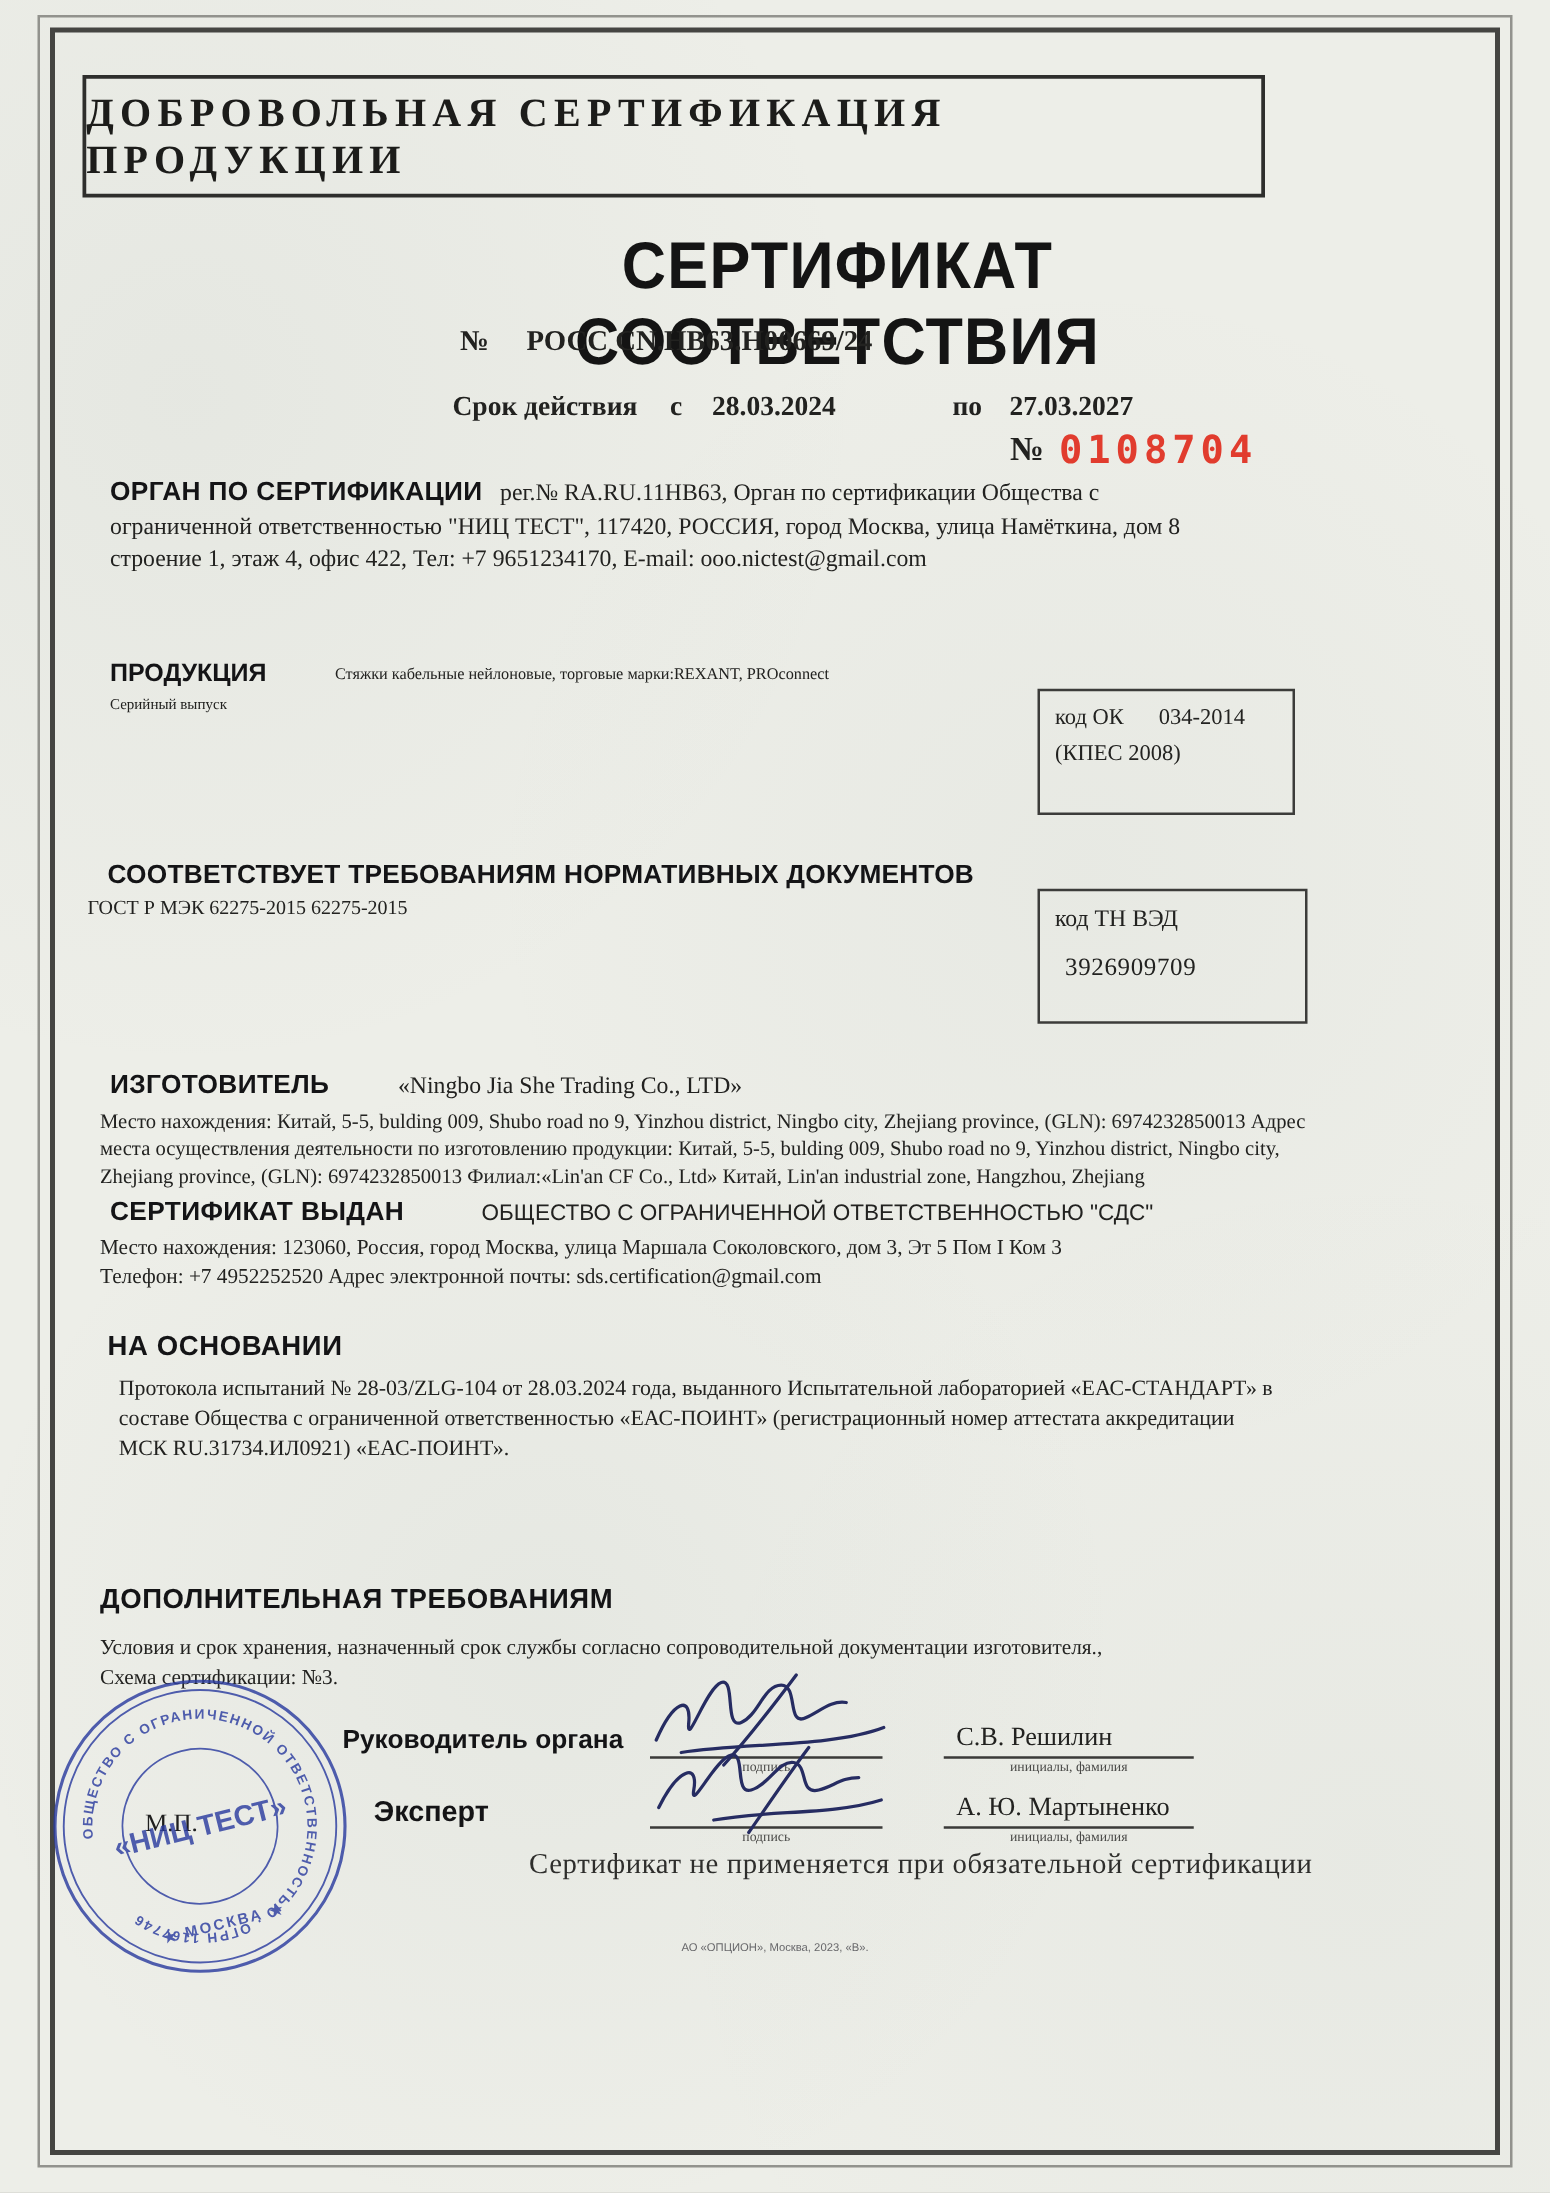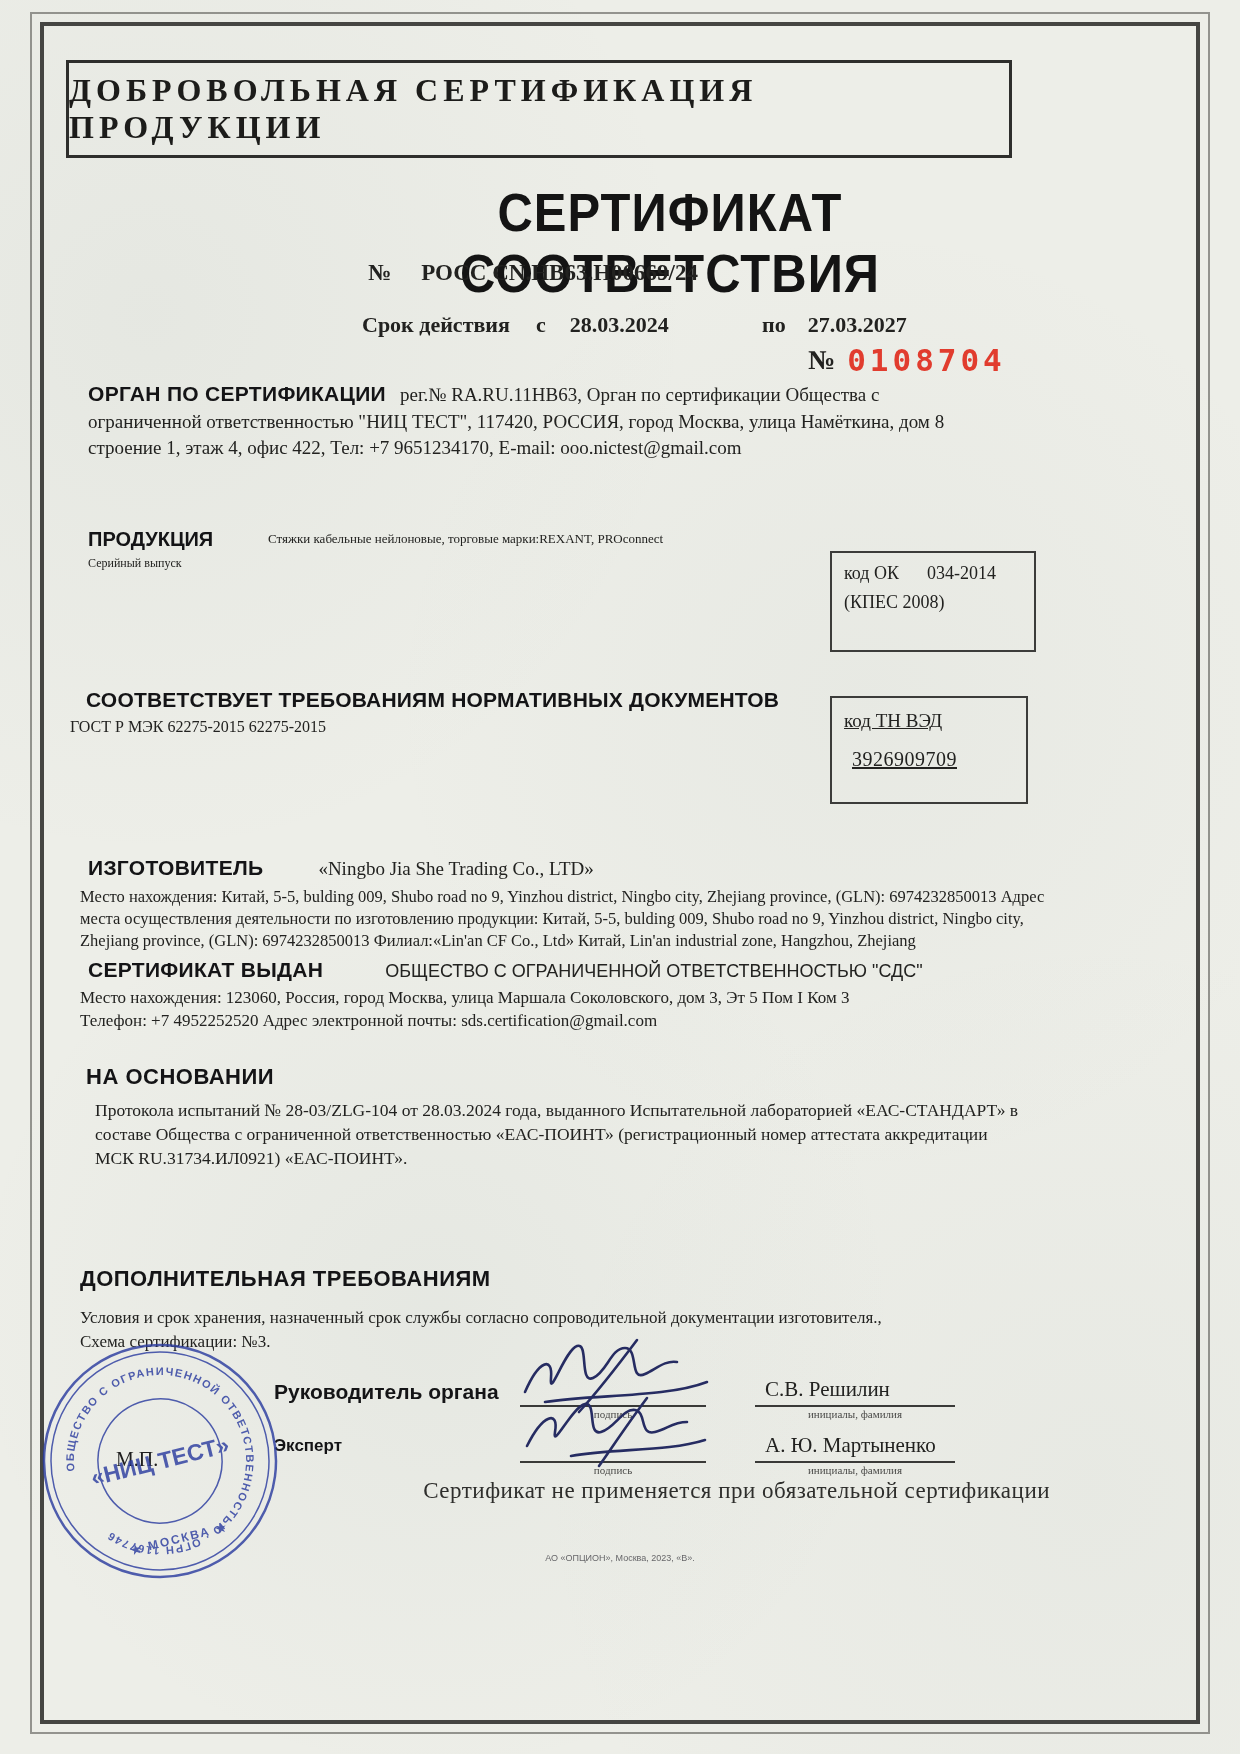--- a/index.html
+++ b/index.html
@@ -55,39 +55,39 @@
   .product-type{position:absolute;left:88px;top:556px;font-size:12px;}
   .product-desc{position:absolute;left:268px;top:531px;width:560px;font-size:13px;line-height:1.3;}
 
   .ok-box{position:absolute;left:830px;top:551px;width:206px;height:101px;border:2px solid #3c3c3a;box-sizing:border-box;padding:10px 6px 0 12px;font-size:18px;}
   .ok-box .ok-line1{display:flex;gap:28px;align-items:flex-end;}
   .ok-box .ok-line2{margin-top:8px;}
 
   .compliance-heading{position:absolute;left:86px;top:688px;font-family:"Liberation Sans",sans-serif;font-weight:bold;font-size:21px;color:#141416;letter-spacing:.2px;}
   .standards{position:absolute;left:70px;top:718px;font-size:16px;}
 
-  .tnved-box{position:absolute;left:830px;top:696px;width:198px;height:108px;border:2px solid #3c3c3a;box-sizing:border-box;padding:12px 6px 0 12px;font-size:19px;text-decoration:underline;}
+  .tnved-box{position:absolute;left:830px;top:711px;width:216px;height:108px;border:2px solid #3c3c3a;box-sizing:border-box;padding:12px 6px 0 12px;font-size:19px;}
   .tnved-box .tnved-val{margin-top:16px;margin-left:8px;font-size:20px;letter-spacing:.5px;}
 
   .manu-line{position:absolute;left:88px;top:856px;}
   .manu-line .manu-name{margin-left:55px;font-size:19px;}
   .manu-details{position:absolute;left:80px;top:886px;width:965px;font-size:16.5px;line-height:1.33;}
 
   .issued-line{position:absolute;left:88px;top:958px;}
   .issued-line .issued-name{margin-left:62px;font-family:"Liberation Sans",sans-serif;font-size:18px;}
   .issued-details{position:absolute;left:80px;top:987px;width:940px;font-size:17px;line-height:1.35;}
 
   .basis-heading{position:absolute;left:86px;top:1064px;font-family:"Liberation Sans",sans-serif;font-weight:bold;font-size:22px;letter-spacing:.5px;color:#141416;}
   .basis-text{position:absolute;left:95px;top:1098px;width:930px;font-size:17.5px;line-height:1.38;}
 
   .add-heading{position:absolute;left:80px;top:1266px;font-family:"Liberation Sans",sans-serif;font-weight:bold;font-size:22px;letter-spacing:.5px;color:#141416;}
   .add-text{position:absolute;left:80px;top:1306px;width:920px;font-size:17px;line-height:1.4;}
 
   .role-head{position:absolute;left:274px;top:1380px;font-family:"Liberation Sans",sans-serif;font-weight:bold;font-size:21px;color:#141416;}
-  .role-expert{position:absolute;left:274px;top:1436px;font-family:"Liberation Sans",sans-serif;font-weight:bold;font-size:17px;color:#141416;}
+  .role-expert{position:absolute;left:274px;top:1436px;font-family:"Liberation Sans",sans-serif;font-weight:bold;font-size:23px;color:#141416;padding-left:25px;}
   .sig-line{position:absolute;border-top:2px solid #3a3a38;height:0;}
   .sig-line1{left:520px;top:1405px;width:186px;}
   .name-line1{left:755px;top:1405px;width:200px;}
   .sig-line2{left:520px;top:1461px;width:186px;}
   .name-line2{left:755px;top:1461px;width:200px;}
   .sig-caption{position:absolute;font-size:11px;color:#4a4a48;text-align:center;}
   .cap1{left:520px;top:1408px;width:186px;}
   .capn1{left:755px;top:1408px;width:200px;}
   .cap2{left:520px;top:1464px;width:186px;}
   .capn2{left:755px;top:1464px;width:200px;}

